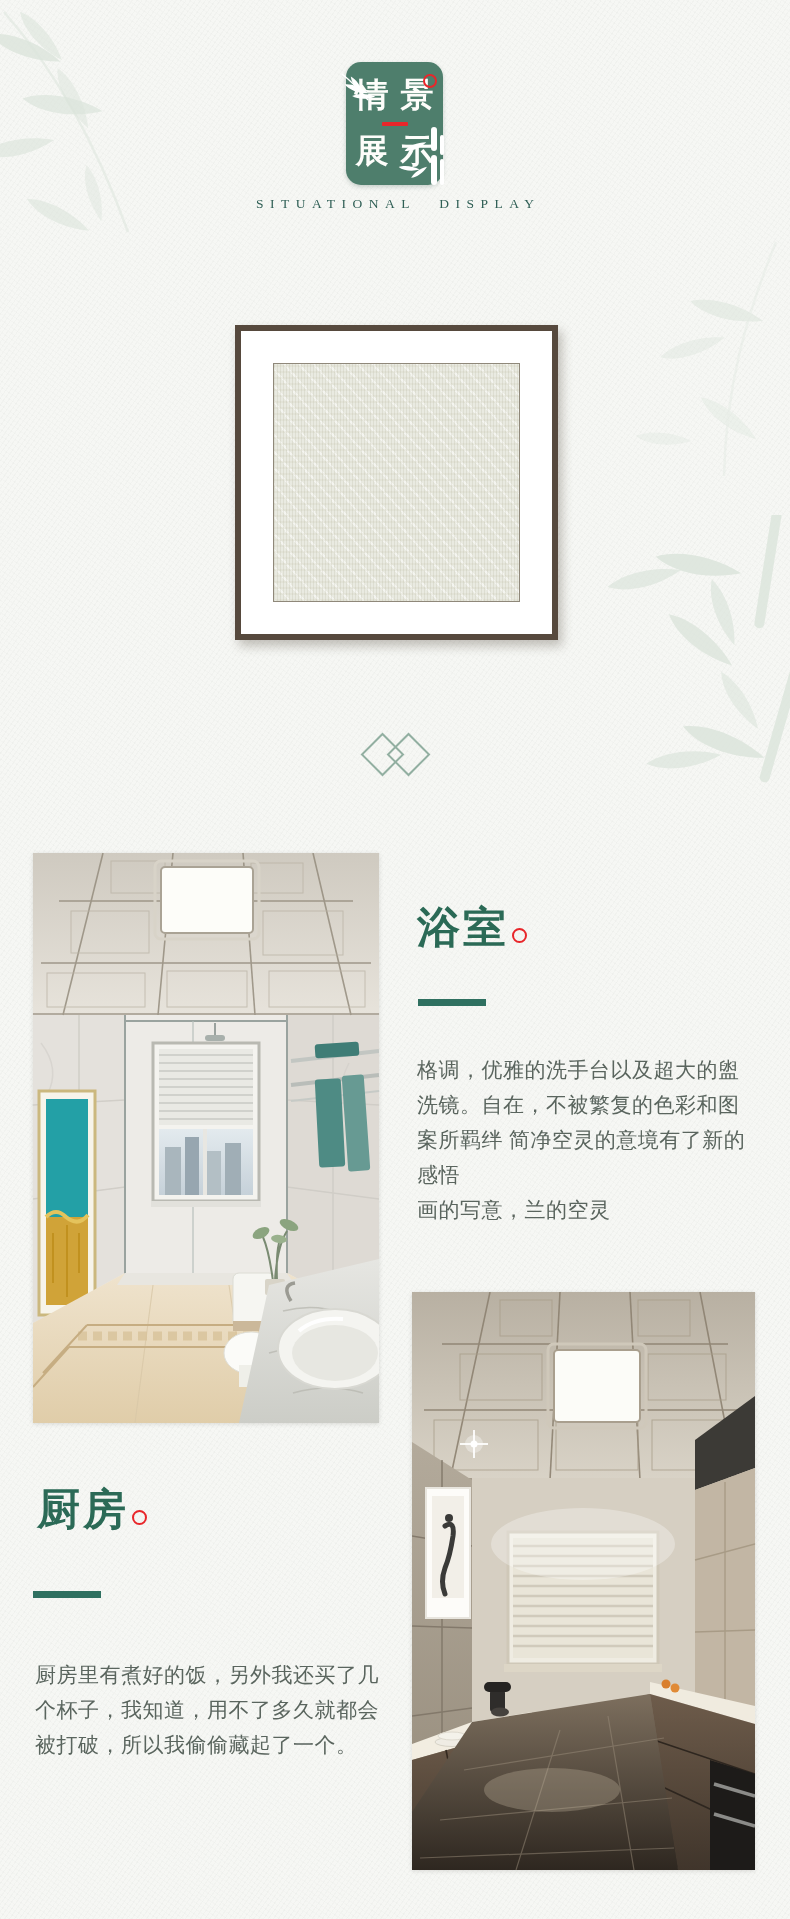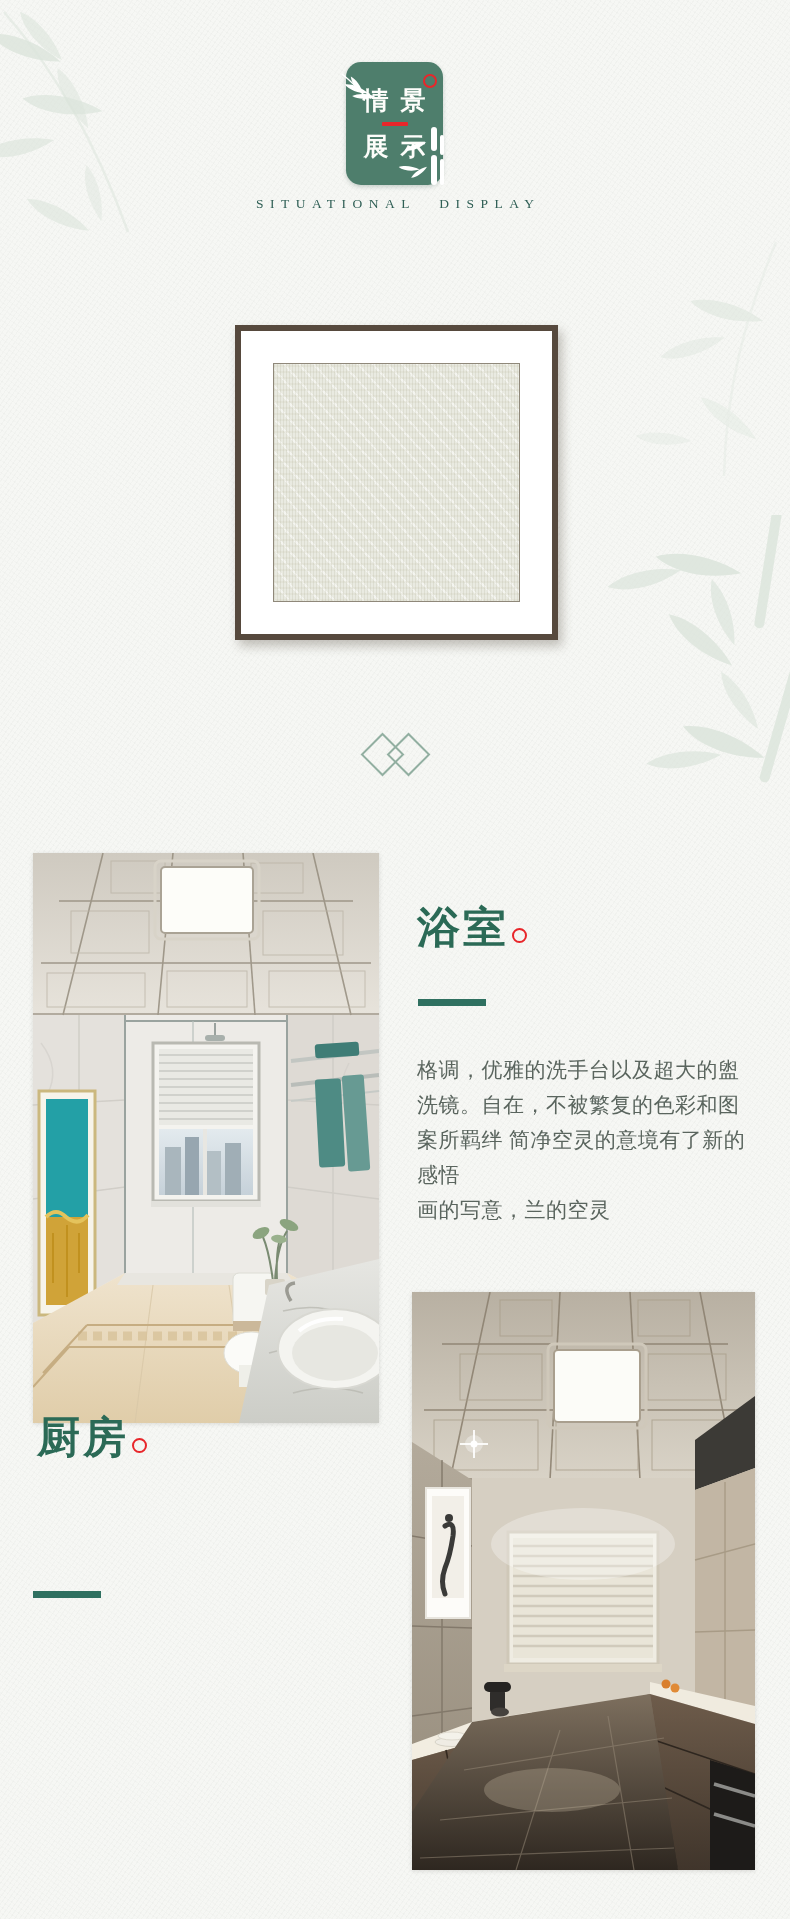--- a/index.html
+++ b/index.html
@@ -19,21 +19,21 @@
   }
   .abs{position:absolute;}
   
   .badge{
     left:346px;top:62px;width:97px;height:123px;border-radius:15px;
     background:var(--badge-green);box-shadow:0 2px 4px rgba(60,90,78,.25);
     display:flex;flex-direction:column;align-items:center;justify-content:center;
   }
   .badge-line{
     color:#fdfdfa;font-family:"Liberation Serif","DejaVu Serif",serif;
-    font-size:25px;font-weight:700;letter-spacing:12px;text-indent:12px;
+    font-size:33px;font-weight:700;letter-spacing:12px;text-indent:12px;
     line-height:1.25;white-space:nowrap;
   }
   .badge-divider{width:26px;height:4px;background:var(--accent-red);margin:5px 0;border-radius:1px;}
   .badge-dot{
     position:absolute;top:12px;right:6px;width:10px;height:10px;
     border:2.5px solid var(--accent-red);border-radius:50%;
   }
   .badge svg{position:absolute;}
   
   .subtitle{
@@ -69,21 +69,21 @@
     border-radius:50%;margin-left:3px;margin-bottom:-1px;
   }
   .dash{width:68px;height:7px;background:var(--dash-green);}
   .para{
     color:var(--body-text);font-family:"Liberation Serif","DejaVu Serif",serif;
     font-size:21px;line-height:35px;letter-spacing:.5px;margin:0;
   }
   #bath-title{left:417px;top:906px;text-align:center;}
   #bath-dash{left:418px;top:999px;}
   #bath-text{left:417px;top:1053px;width:340px;}
-  #kitchen-title{left:37px;top:1416px;}
+  #kitchen-title{left:37px;top:1488px;}
   #kitchen-dash{left:33px;top:1591px;}
   #kitchen-text{left:35px;top:1658px;width:356px;}
   
   .photo{display:block;box-shadow:0 1px 4px rgba(90,90,80,.18);}
   #bath-photo{left:33px;top:853px;}
   #kitchen-photo{left:412px;top:1292px;}
   
   .bamboo{pointer-events:none;}
 </style>
 </head>
@@ -322,20 +322,23 @@
   <div id="bath-dash" class="abs dash"></div>
   <div id="bath-text" class="abs">
     <p class="para">格调，优雅的洗手台以及超大的盥洗镜。自在，不被繁复的色彩和图案所羁绊 简净空灵的意境有了新的感悟</p>
     <p class="para">画的写意，兰的空灵</p>
   </div>
 
   <div id="kitchen-title" class="abs section-title">
     <span>厨房</span><span class="ring"></span>
   </div>
   <div id="kitchen-dash" class="abs dash"></div>
+  <div id="kitchen-text" class="abs">
+    <p class="para">厨房里有煮好的饭，另外我还买了几个杯子，我知道，用不了多久就都会被打破，所以我偷偷藏起了一个。</p>
+  </div>
 
   <svg id="kitchen-photo" class="abs photo" width="343" height="578" viewBox="0 0 343 578" role="img">
     <defs>
       <linearGradient id="ksCeil" x1="0" y1="0" x2="0" y2="1">
         <stop offset="0" stop-color="#b8b0a2"></stop>
           <stop offset="1" stop-color="#d9d3c7"></stop>
       </linearGradient>
       <linearGradient id="ksLw" x1="0" y1="0" x2="0" y2="1">
         <stop offset="0" stop-color="#b3aa9b"></stop>
           <stop offset="1" stop-color="#988e7e"></stop>

